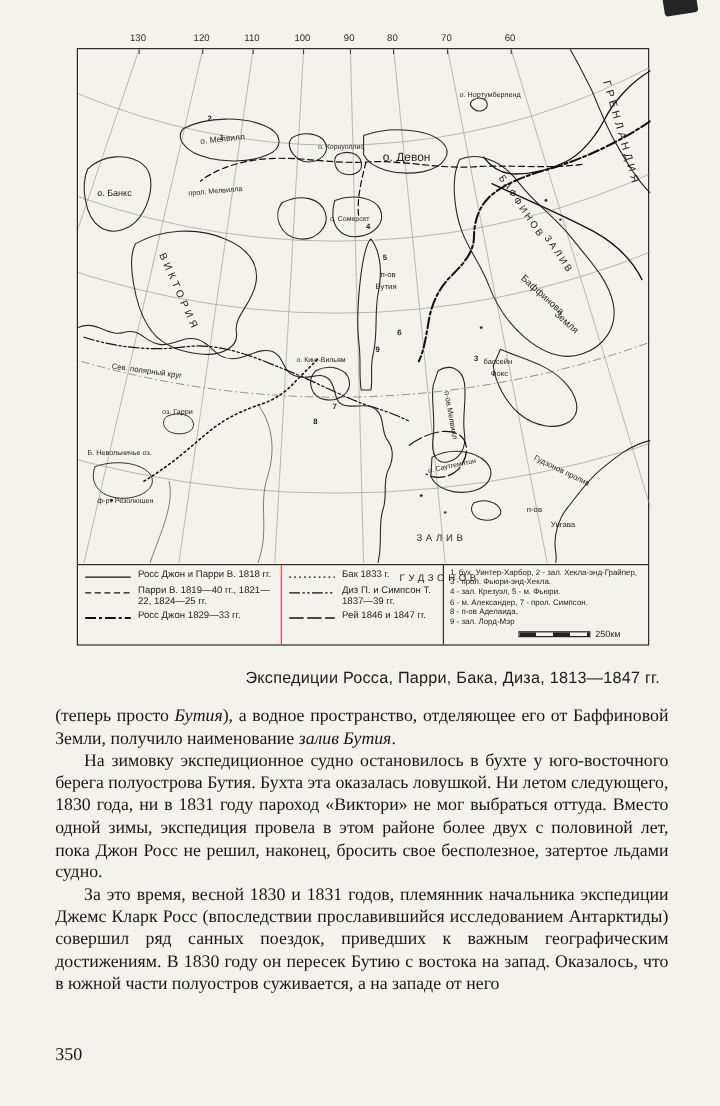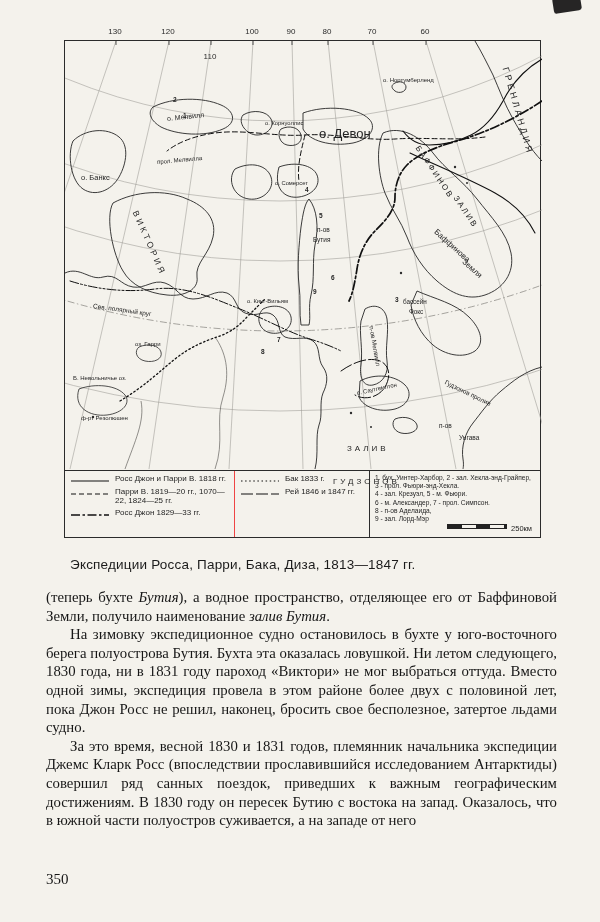--- a/index.html
+++ b/index.html
@@ -41,30 +41,30 @@
   }
   .leg-col{padding:3px 4px 2px 5px;box-sizing:border-box;}
   .leg-col-1{width:169px;}
   .leg-col-2{width:135px;border-left:1px solid #ef4444;}
   .leg-col-3{flex:1;border-left:1px solid #2b2b2b;position:relative;}
   .leg-row{display:flex;align-items:flex-start;margin-bottom:3px;}
   .leg-row svg{flex:0 0 40px;margin:4px 5px 0 0;}
   .leg-row .lbl{line-height:1.15;}
   .leg-note{font-size:6.6px;line-height:1.25;}
   .leg-scale{
-    position:absolute;right:8px;bottom:4px;display:flex;
+    position:absolute;right:23px;bottom:4px;display:flex;align-items:center;
     font-size:7.5px;
   }
   .scale-bar{
     width:58px;height:3px;border:1px solid #222;margin-right:4px;
     background:repeating-linear-gradient(90deg,#222 0 14px,#f4f2ec 14px 28px);
   }
   
   .caption{
-    position:absolute;left:70px;right:50px;top:557px;text-align:left;
+    position:absolute;left:70px;right:50px;top:557px;text-align:right;
     font-family:"Liberation Sans", sans-serif;font-size:13.5px;color:#1b1b1b;
     letter-spacing:.2px;
   }
   .body-text{
     position:absolute;left:46px;top:588px;width:511px;
     font-size:14.8px;line-height:18.6px;text-align:justify;color:#171717;
   }
   .body-text p{margin:0;}
   .body-text p.indent{text-indent:24px;}
   .body-text em{font-style:italic;}
@@ -91,21 +91,21 @@
 <body>
 
 <div class="page">
 
   <div class="scan-smudge"></div>
 
   <div class="map-figure">
     <div class="lon-row" id="lon-row">
         <span style="left: 51px;">130</span>
         <span style="left: 104px;">120</span>
-        <span style="left: 146px; margin-top: 25px;">110</span>
+        <span style="left: 146px;">110</span>
         <span style="left: 188px;">100</span>
         <span style="left: 227px;">90</span>
         <span style="left: 263px;">80</span>
         <span style="left: 308px;">70</span>
         <span style="left: 361px;">60</span>
       </div>
 
     <div class="map-frame">
       <svg class="map-art" width="477" height="430" viewBox="0 0 477 430">
 
@@ -194,26 +194,26 @@
           <path class="rt rt-ddd" d="M5,240 C30,248 60,252 90,248 C120,244 150,258 175,268 C200,278 225,292 245,298 C258,302 268,306 276,310"></path>
           <path class="rt rt-long" d="M276,330 C290,320 305,316 315,320 C325,324 326,336 320,346 C314,356 300,360 290,354"></path>
         </g>
       </svg>
 
       <div class="map-labels" id="map-labels">
           <span style="left: 440px; top: 22px; font-size: 9px; letter-spacing: 3px; transform: rotate(74deg);">ГРЕНЛАНДИЯ</span>
           <span style="left: 318px; top: 36px; font-size: 6px;">о. Нортумберленд</span>
           <span style="left: 352px; top: 102px; font-size: 8px; letter-spacing: 2px; transform: rotate(56deg);">БАФФИНОВ</span>
           <span style="left: 390px; top: 152px; font-size: 8px; letter-spacing: 2px; transform: rotate(56deg);">ЗАЛИВ</span>
-          <span style="left: 16px; top: 133px; font-size: 7.5px;">о. Банкс</span>
+          <span style="left: 16px; top: 116px; font-size: 7.5px;">о. Банкс</span>
           <span style="left: 70px; top: 166px; font-size: 8.5px; letter-spacing: 3px; transform: rotate(66deg);">ВИКТОРИЯ</span>
           <span style="left: 102px; top: 74px; font-size: 7px; transform: rotate(-6deg);">о. Мелвилл</span>
           <span style="left: 92px; top: 118px; font-size: 6px; transform: rotate(-5deg);">прол. Мелвилла</span>
           <span style="left: 200px; top: 80px; font-size: 5.8px;">о. Корнуоллис</span>
-          <span style="left: 254px; top: 86px; font-size: 13px;">о. Девон</span>
+          <span style="left: 254px; top: 86px; font-size: 10px;">о. Девон</span>
           <span style="left: 210px; top: 140px; font-size: 5.8px;">о. Сомерсет</span>
           <span style="left: 252px; top: 186px; font-size: 6.5px;">п-ов</span>
           <span style="left: 248px; top: 196px; font-size: 6.5px;">Бутия</span>
           <span style="left: 370px; top: 186px; font-size: 8px; transform: rotate(42deg);">Баффинова</span>
           <span style="left: 398px; top: 216px; font-size: 8px; transform: rotate(42deg);">Земля</span>
           <span style="left: 338px; top: 258px; font-size: 6.3px;">бассейн</span>
           <span style="left: 344px; top: 268px; font-size: 6.3px;">Фокс</span>
           <span style="left: 306px; top: 282px; font-size: 6.3px; transform: rotate(80deg);">п-ов Мелвилл</span>
           <span style="left: 182px; top: 258px; font-size: 5.8px;">о. Кинг-Вильям</span>
           <span style="left: 292px; top: 350px; font-size: 5.8px; transform: rotate(-12deg);">о. Саутгемптон</span>
@@ -242,35 +242,41 @@
             <div class="leg-row">
               <svg width="40" height="6">
                 <line x1="1" y1="3" x2="39" y2="3" stroke="#101010" stroke-width="1.1"></line>
               </svg>
               <span class="lbl">Росс Джон и Парри В. 1818 гг.</span>
             </div>
             <div class="leg-row">
               <svg width="40" height="6">
                 <line x1="1" y1="3" x2="39" y2="3" stroke="#101010" stroke-width="1.1" stroke-dasharray="5,3"></line>
               </svg>
-              <span class="lbl">Парри В. 1819—20 гг., 1070—22, 1824—25 гг.</span>
+              <span class="lbl">Парри В. 1819—40 гг., 1821—22, 1824—25 гг.</span>
             </div>
             <div class="leg-row">
               <svg width="40" height="6">
                 <line x1="1" y1="3" x2="39" y2="3" stroke="#101010" stroke-width="1.6" stroke-dasharray="9,2.5,2.5,2.5"></line>
               </svg>
               <span class="lbl">Росс Джон 1829—33 гг.</span>
             </div>
           </div>
         <div class="leg-col leg-col-2" id="leg-col-2">
             <div class="leg-row">
               <svg width="40" height="6">
                 <line x1="1" y1="3" x2="39" y2="3" stroke="#101010" stroke-width="1.1" stroke-dasharray="1.5,2.6"></line>
               </svg>
               <span class="lbl">Бак 1833 г.</span>
+            </div>
+            <div class="leg-row">
+              <svg width="40" height="6">
+                <line x1="1" y1="3" x2="39" y2="3" stroke="#101010" stroke-width="1.1" stroke-dasharray="9,2,2,2,2,2"></line>
+              </svg>
+              <span class="lbl">Диз П. и Симпсон Т. 1837—39 гг.</span>
             </div>
             <div class="leg-row">
               <svg width="40" height="6">
                 <line x1="1" y1="3" x2="39" y2="3" stroke="#101010" stroke-width="1.1" stroke-dasharray="12,3"></line>
               </svg>
               <span class="lbl">Рей 1846 и 1847 гг.</span>
             </div>
           </div>
         <div class="leg-col leg-col-3" id="leg-col-3">
           <div id="leg-notes">
@@ -285,19 +291,19 @@
             <span>250км</span>
           </div>
         </div>
       </div>
     </div>
   </div>
 
   <div class="caption">Экспедиции Росса, Парри, Бака, Диза, 1813—1847 гг.</div>
 
   <div class="body-text" id="body-text">
-      <p class=""><span>(теперь бухте </span><em>Бутия</em><span>), а водное пространство, отделяющее его от Баффиновой Земли, получило наименование </span><em>залив Бутия</em><span>.</span></p>
+      <p class=""><span>(теперь просто </span><em>Бутия</em><span>), а водное пространство, отделяющее его от Баффиновой Земли, получило наименование </span><em>залив Бутия</em><span>.</span></p>
       <p class="indent"><span>На зимовку экспедиционное судно остановилось в бухте у юго-восточного берега полуострова Бутия. Бухта эта оказалась ловушкой. Ни летом следующего, 1830 года, ни в 1831 году пароход «Виктори» не мог выбраться оттуда. Вместо одной зимы, экспедиция провела в этом районе более двух с половиной лет, пока Джон Росс не решил, наконец, бросить свое бесполезное, затертое льдами судно.</span></p>
       <p class="indent"><span>За это время, весной 1830 и 1831 годов, племянник начальника экспедиции Джемс Кларк Росс (впоследствии прославившийся исследованием Антарктиды) совершил ряд санных поездок, приведших к важным географическим достижениям. В 1830 году он пересек Бутию с востока на запад. Оказалось, что в южной части полуостров суживается, а на западе от него</span></p>
     </div>
 
   <div class="page-number">350</div>
 </div>
 
 </body></html>

